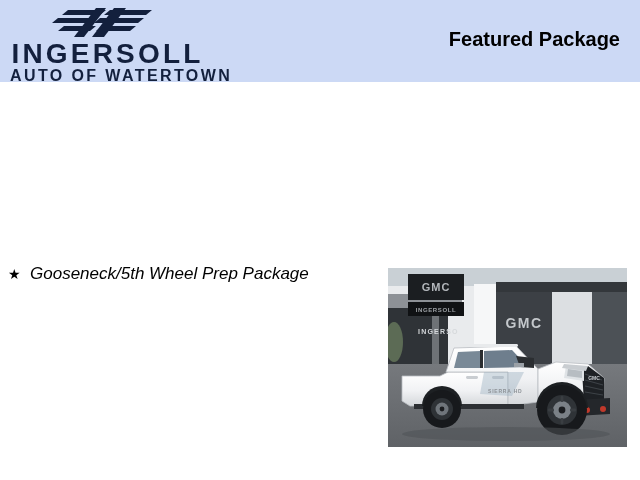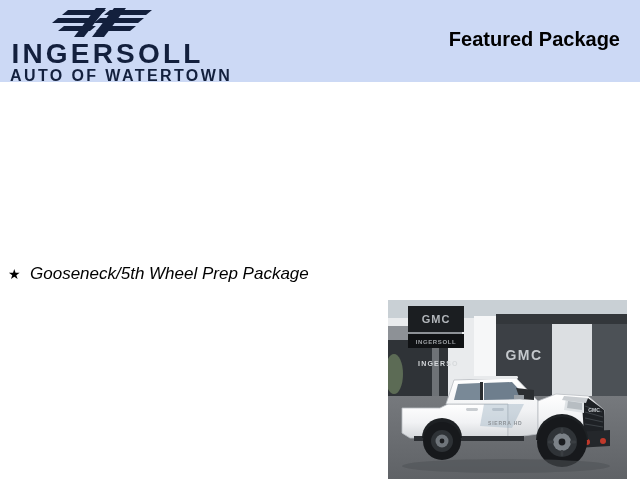--- a/index.html
+++ b/index.html
@@ -129,21 +129,20 @@
 
   
   .vehicle-photo {
     position: absolute;
     left: 388px;
     top: 186px;
     width: 239px;
     height: 179px;
     overflow: hidden;
     background: #7d8084;
-    margin-top: 32px;
   }
   .vehicle-photo svg { display: block; }
 </style>
 </head>
 <body>
 
 <div class="header">
 
   <div class="logo-block">
 

